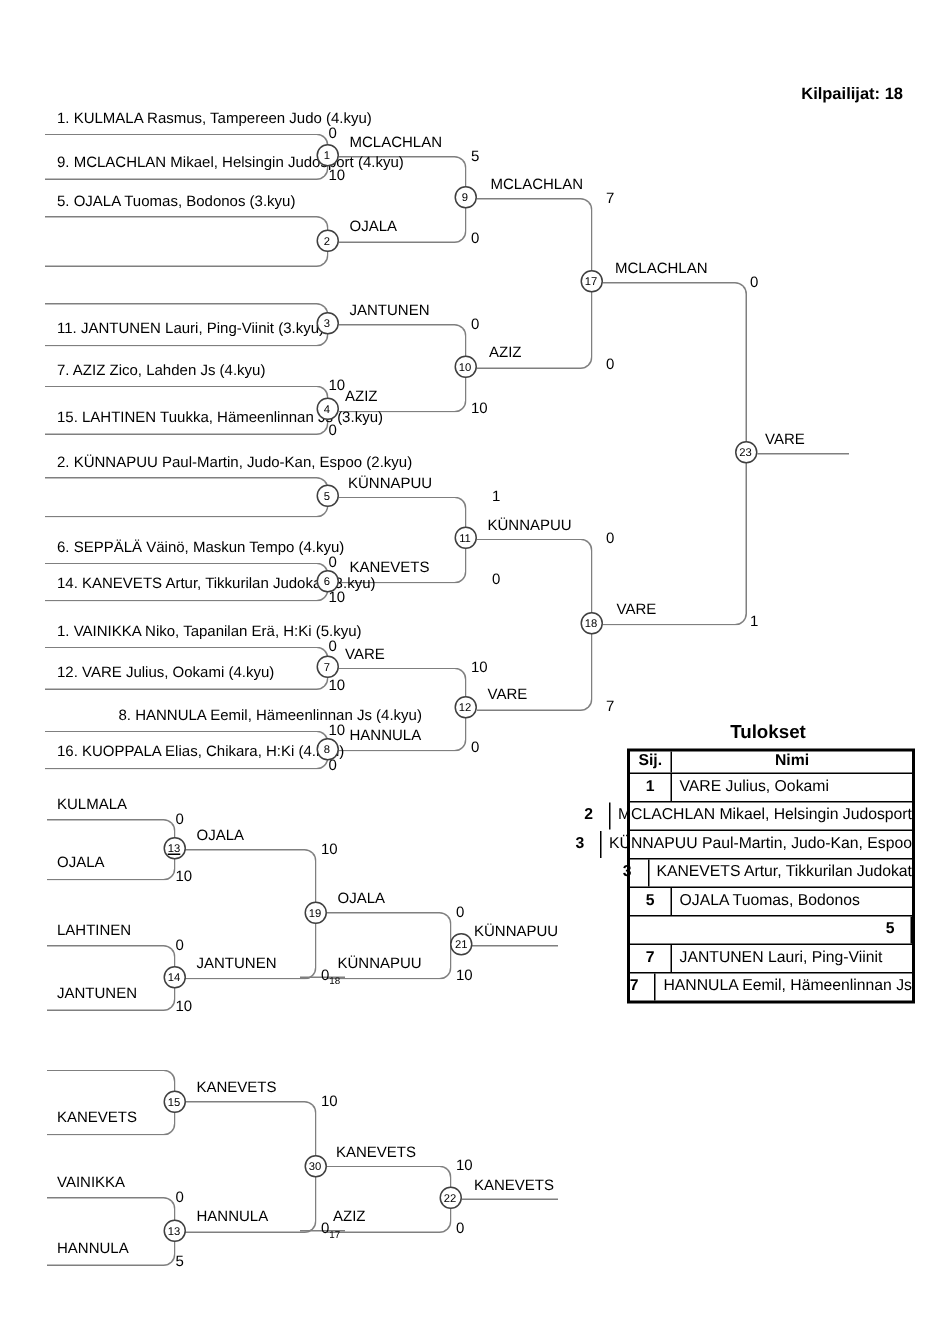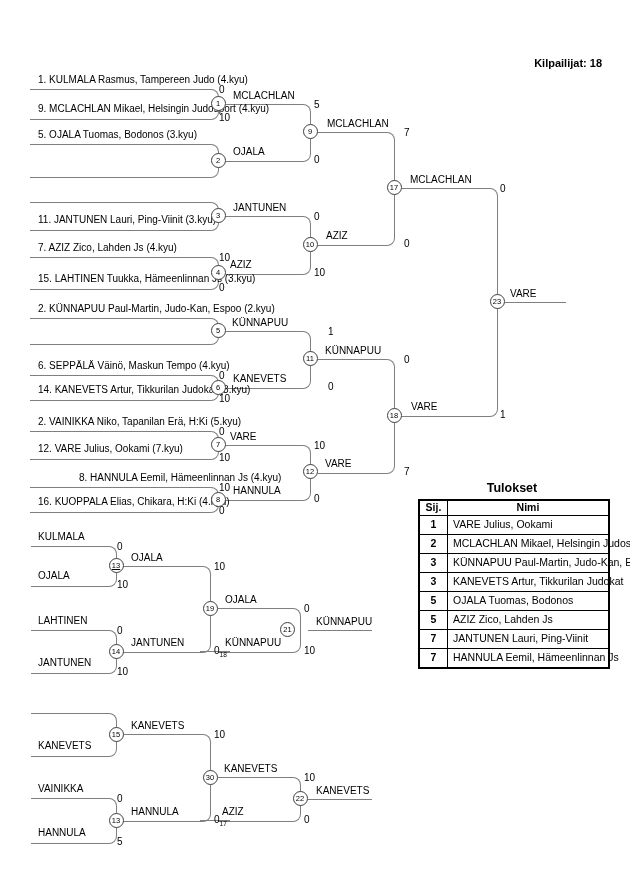--- a/index.html
+++ b/index.html
@@ -13,21 +13,21 @@
   .wlabel{position:absolute;font-size:10px;white-space:nowrap;z-index:2;}
   .score{position:absolute;font-size:10px;line-height:11px;white-space:nowrap;z-index:3;}
   .score sub{font-size:6.5px;}
   .circle{position:absolute;width:15px;height:15px;box-sizing:border-box;background:#fff;
           border:1px solid #3f3f3f;border-radius:50%;z-index:6;
           font-size:7.5px;line-height:13px;text-align:center;}
   .res-title{position:absolute;left:418px;top:481px;width:188px;text-align:center;
              font-size:12.5px;font-weight:bold;}
   .res-table{position:absolute;left:418px;top:499px;width:188px;border:2px solid #000;
              background:#fff;z-index:2;}
-  .res-row{display:flex;border-bottom:1px solid #000;height:18px;}
+  .res-row{display:flex;border-bottom:1px solid #000;height:18px;justify-content:flex-end;}
   .res-row:last-child{border-bottom:none;}
   .res-row.hdr{height:14px;}
   .cell-rank{width:27px;flex:0 0 27px;border-right:1px solid #000;text-align:center;
              font-size:10.5px;line-height:17px;font-weight:600;}
   .res-row.hdr .cell-rank{font-weight:bold;line-height:13px;font-size:10.5px;}
   .cell-name{flex:1;padding-left:5px;font-size:10.5px;line-height:17px;white-space:nowrap;overflow:visible;}
   .res-row.hdr .cell-name{font-weight:bold;text-align:center;padding-left:0;line-height:13px;}
 </style>
 </head>
 <body>
@@ -128,22 +128,22 @@
       <div class="wlabel" style="left: 222px; top: 806px;">AZIZ</div>
       <div class="slot" style="left: 38px; top: 74px;">1. KULMALA Rasmus, Tampereen Judo (4.kyu)</div>
       <div class="slot" style="left: 38px; top: 103px;">9. MCLACHLAN Mikael, Helsingin Judosport (4.kyu)</div>
       <div class="slot" style="left: 38px; top: 129px;">5. OJALA Tuomas, Bodonos (3.kyu)</div>
       <div class="slot" style="left: 38px; top: 214px;">11. JANTUNEN Lauri, Ping-Viinit (3.kyu)</div>
       <div class="slot" style="left: 38px; top: 242px;">7. AZIZ Zico, Lahden Js (4.kyu)</div>
       <div class="slot" style="left: 38px; top: 273px;">15. LAHTINEN Tuukka, Hämeenlinnan Js (3.kyu)</div>
       <div class="slot" style="left: 38px; top: 303px;">2. KÜNNAPUU Paul-Martin, Judo-Kan, Espoo (2.kyu)</div>
       <div class="slot" style="left: 38px; top: 360px;">6. SEPPÄLÄ Väinö, Maskun Tempo (4.kyu)</div>
       <div class="slot" style="left: 38px; top: 384px;">14. KANEVETS Artur, Tikkurilan Judokat (3.kyu)</div>
-      <div class="slot" style="left: 38px; top: 416px;">2. VAINIKKA Niko, Tapanilan Erä, H:Ki (5.kyu)</div>
-      <div class="slot" style="left: 38px; top: 443px;">12. VARE Julius, Ookami (7.kyu)</div>
+      <div class="slot" style="left: 38px; top: 416px;">1. VAINIKKA Niko, Tapanilan Erä, H:Ki (5.kyu)</div>
+      <div class="slot" style="left: 38px; top: 443px;">12. VARE Julius, Ookami (4.kyu)</div>
       <div class="slot" style="left: 38px; top: 472px; margin-left: 41px;">8. HANNULA Eemil, Hämeenlinnan Js (4.kyu)</div>
       <div class="slot" style="left: 38px; top: 496px;">16. KUOPPALA Elias, Chikara, H:Ki (4.kyu)</div>
       <div class="slot" style="left: 38px; top: 531px;">KULMALA</div>
       <div class="slot" style="left: 38px; top: 570px;">OJALA</div>
       <div class="slot" style="left: 38px; top: 615px;">LAHTINEN</div>
       <div class="slot" style="left: 38px; top: 657px;">JANTUNEN</div>
       <div class="slot" style="left: 38px; top: 740px;">KANEVETS</div>
       <div class="slot" style="left: 38px; top: 783px;">VAINIKKA</div>
       <div class="slot" style="left: 38px; top: 827px;">HANNULA</div>
       <div class="circle" style="left: 210.5px; top: 96px;">1</div>
@@ -160,21 +160,21 @@
       <div class="circle" style="left: 108.5px; top: 812.5px;">13</div>
       <div class="circle" style="left: 302.5px; top: 124.25px;">9</div>
       <div class="circle" style="left: 302.5px; top: 236.5px;">10</div>
       <div class="circle" style="left: 302.5px; top: 351.25px;">11</div>
       <div class="circle" style="left: 302.5px; top: 464.25px;">12</div>
       <div class="circle" style="left: 386.5px; top: 180.375px;">17</div>
       <div class="circle" style="left: 386.5px; top: 407.75px;">18</div>
       <div class="circle" style="left: 489.5px; top: 294.075px;">23</div>
       <div class="circle" style="left: 202.5px; top: 600.75px;">19</div>
       <div class="circle" style="left: 202.5px; top: 769.5px;">30</div>
-      <div class="circle" style="left: 280px; top: 622.125px;">21</div>
+      <div class="circle" style="left: 300px; top: 622.125px;">21</div>
       <div class="circle" style="left: 292.5px; top: 791px;">22</div>
     </div>
   <div class="res-title">Tulokset</div>
   <div class="res-table" id="resTable">
       <div class="res-row hdr">
         <div class="cell-rank">Sij.</div>
         <div class="cell-name">Nimi</div>
       </div>
       <div class="res-row">
         <div class="cell-rank">1</div>
@@ -191,21 +191,20 @@
       <div class="res-row">
         <div class="cell-rank">3</div>
         <div class="cell-name">KANEVETS Artur, Tikkurilan Judokat</div>
       </div>
       <div class="res-row">
         <div class="cell-rank">5</div>
         <div class="cell-name">OJALA Tuomas, Bodonos</div>
       </div>
       <div class="res-row">
         <div class="cell-rank">5</div>
-        <div class="cell-name">AZIZ Zico, Lahden Js</div>
       </div>
       <div class="res-row">
         <div class="cell-rank">7</div>
         <div class="cell-name">JANTUNEN Lauri, Ping-Viinit</div>
       </div>
       <div class="res-row">
         <div class="cell-rank">7</div>
         <div class="cell-name">HANNULA Eemil, Hämeenlinnan Js</div>
       </div>
     </div>

